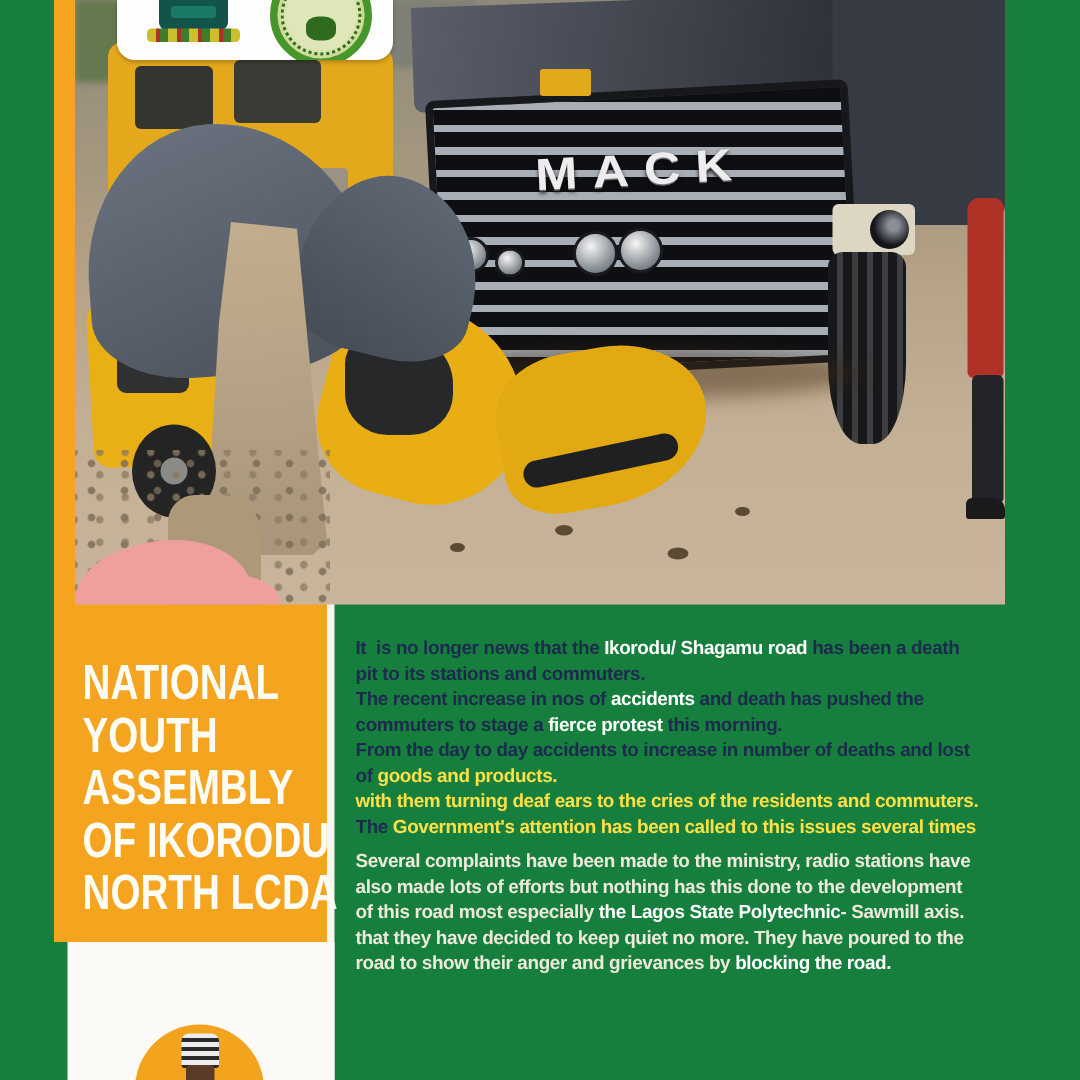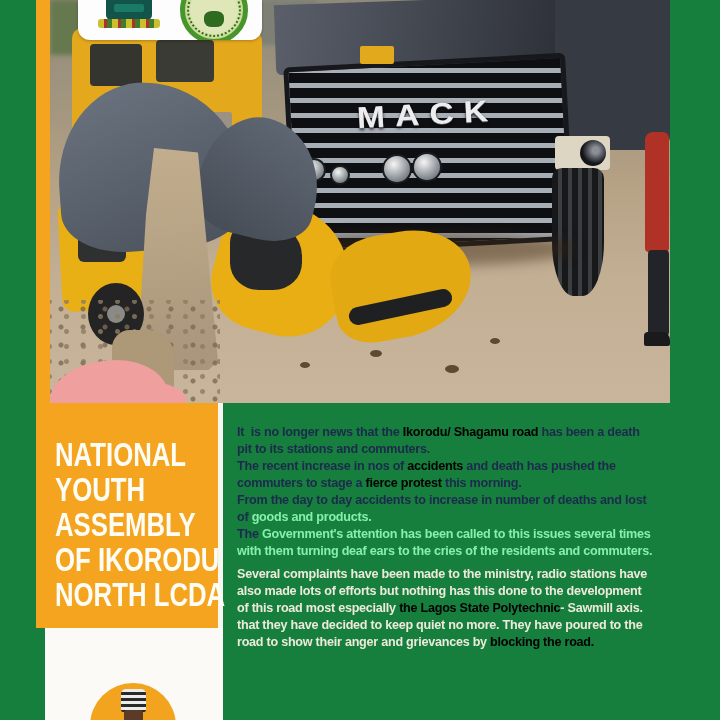--- a/index.html
+++ b/index.html
@@ -98,22 +98,22 @@
   .title-line{font-size:33px;line-height:35px;letter-spacing:0;
     font-family:"Liberation Sans",sans-serif;}
 
   
   .article-panel{left:223px;top:403px;width:467px;height:317px;z-index:6;}
   .article{position:absolute;left:14px;top:21px;font-weight:700;font-size:12.6px;
     letter-spacing:-.25px;font-family:"Liberation Sans",sans-serif;}
   .para .line{white-space:pre;line-height:17px;height:17px;}
   .para2{margin-top:6px;}
   .s-dark{color:#1c2a4d;}
-  .s-gold{color:#000000;}
-  .s-olive{color:#86efac;}
+  .s-gold{color:#ffffff;}
+  .s-olive{color:#fde047;}
   .s-white{color:#edeadb;}
 
   
   .avatar{left:90px;top:683px;width:86px;height:86px;border-radius:50%;background:#f2a41e;z-index:7;overflow:hidden;}
   .avatar .cap{position:absolute;left:31px;top:6px;width:25px;height:23px;border-radius:5px 5px 2px 2px;
     background:repeating-linear-gradient(180deg,#ececec 0 3px,#2a2a2a 3px 6px);}
   .avatar .face{position:absolute;left:34px;top:27px;width:19px;height:12px;background:#5b3a28;border-radius:3px;}
 </style>
 </head>
 <body>
@@ -193,22 +193,22 @@
 
 <div class="abs article-panel">
   <div class="article">
     <div class="para para1">
         <div class="line"><span class="s-dark">It  is no longer news that the </span><span class="s-gold">Ikorodu/ Shagamu road</span><span class="s-dark"> has been a death</span></div>
         <div class="line"><span class="s-dark">pit to its stations and commuters.</span></div>
         <div class="line"><span class="s-dark">The recent increase in nos of </span><span class="s-gold">accidents</span><span class="s-dark"> and death has pushed the</span></div>
         <div class="line"><span class="s-dark">commuters to stage a </span><span class="s-gold">fierce protest</span><span class="s-dark"> this morning.</span></div>
         <div class="line"><span class="s-dark">From the day to day accidents to increase in number of deaths and lost</span></div>
         <div class="line"><span class="s-dark">of </span><span class="s-olive">goods and products.</span></div>
+        <div class="line"><span class="s-olive">with them turning deaf ears to the cries of the residents and commuters.</span></div>
         <div class="line"><span class="s-dark">The </span><span class="s-olive">Government's attention has been called to this issues several times</span></div>
-        <div class="line"><span class="s-olive">with them turning deaf ears to the cries of the residents and commuters.</span></div>
       </div>
     <div class="para para2">
         <div class="line"><span class="s-white">Several complaints have been made to the ministry, radio stations have</span></div>
         <div class="line"><span class="s-white">also made lots of efforts but nothing has this done to the development</span></div>
         <div class="line"><span class="s-white">of this road most especially </span><span class="s-gold">the Lagos State Polytechnic</span><span class="s-white">- Sawmill axis.</span></div>
         <div class="line"><span class="s-white">that they have decided to keep quiet no more. They have poured to the</span></div>
         <div class="line"><span class="s-white">road to show their anger and grievances by </span><span class="s-gold">blocking the road.</span></div>
       </div>
   </div>
 </div>

